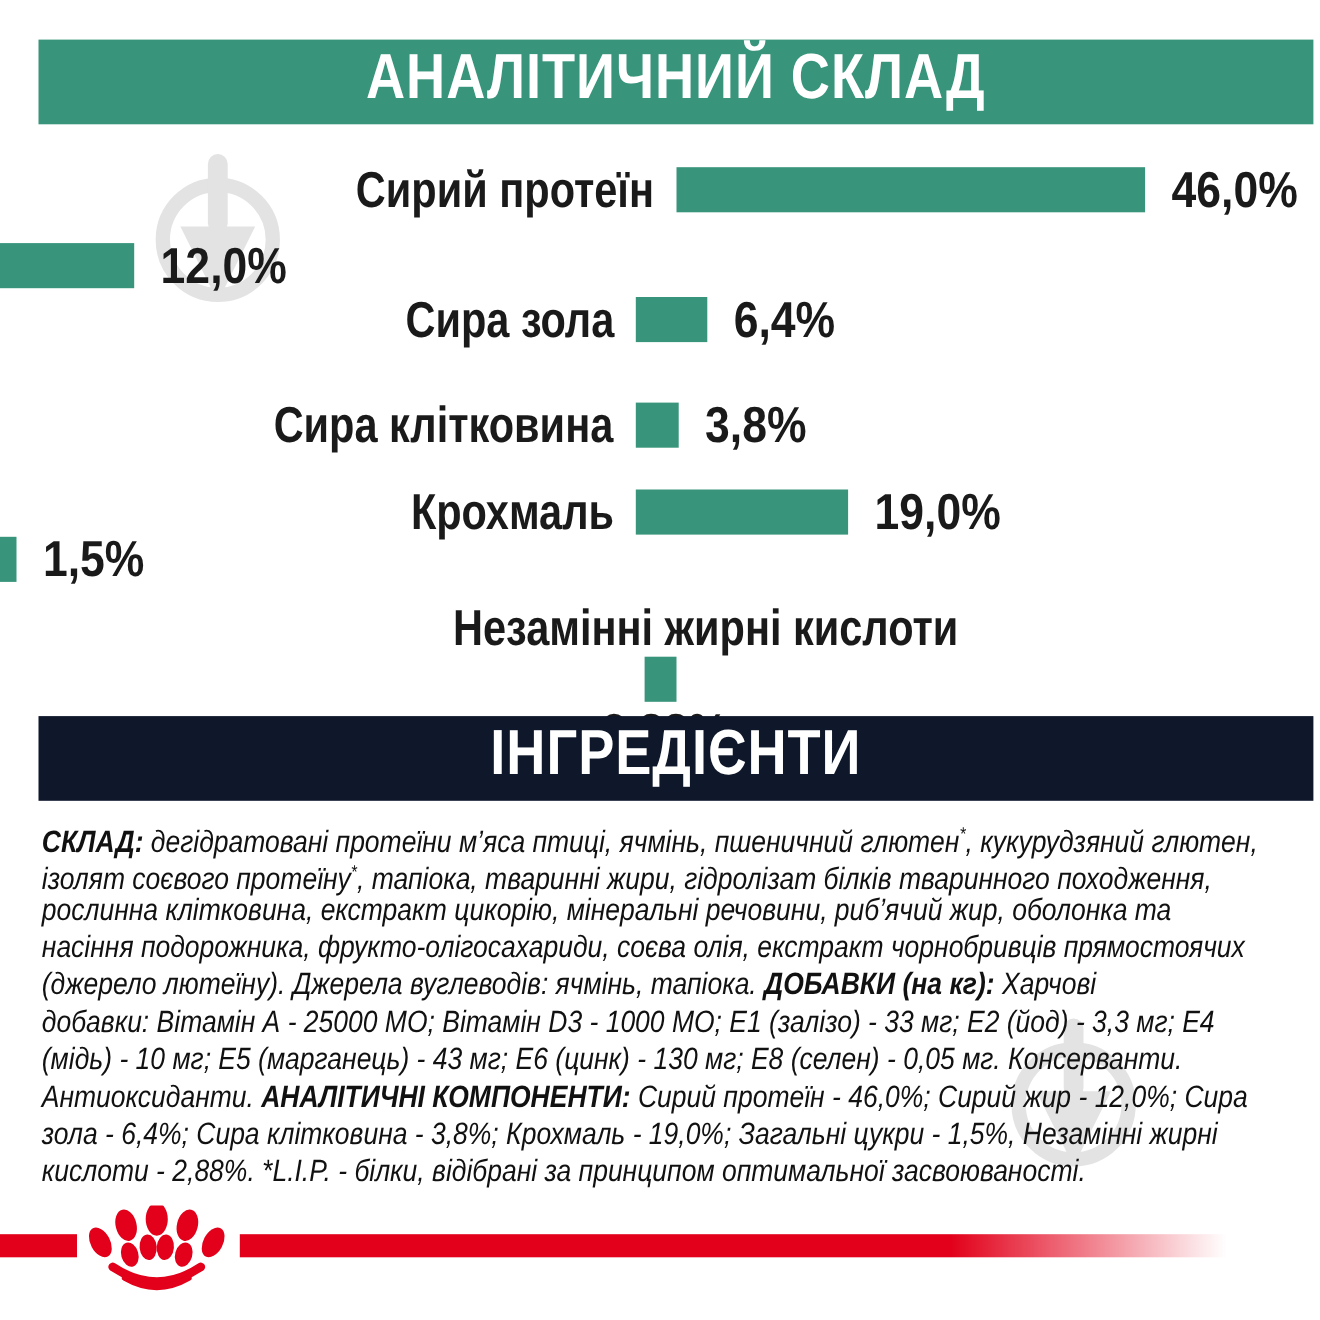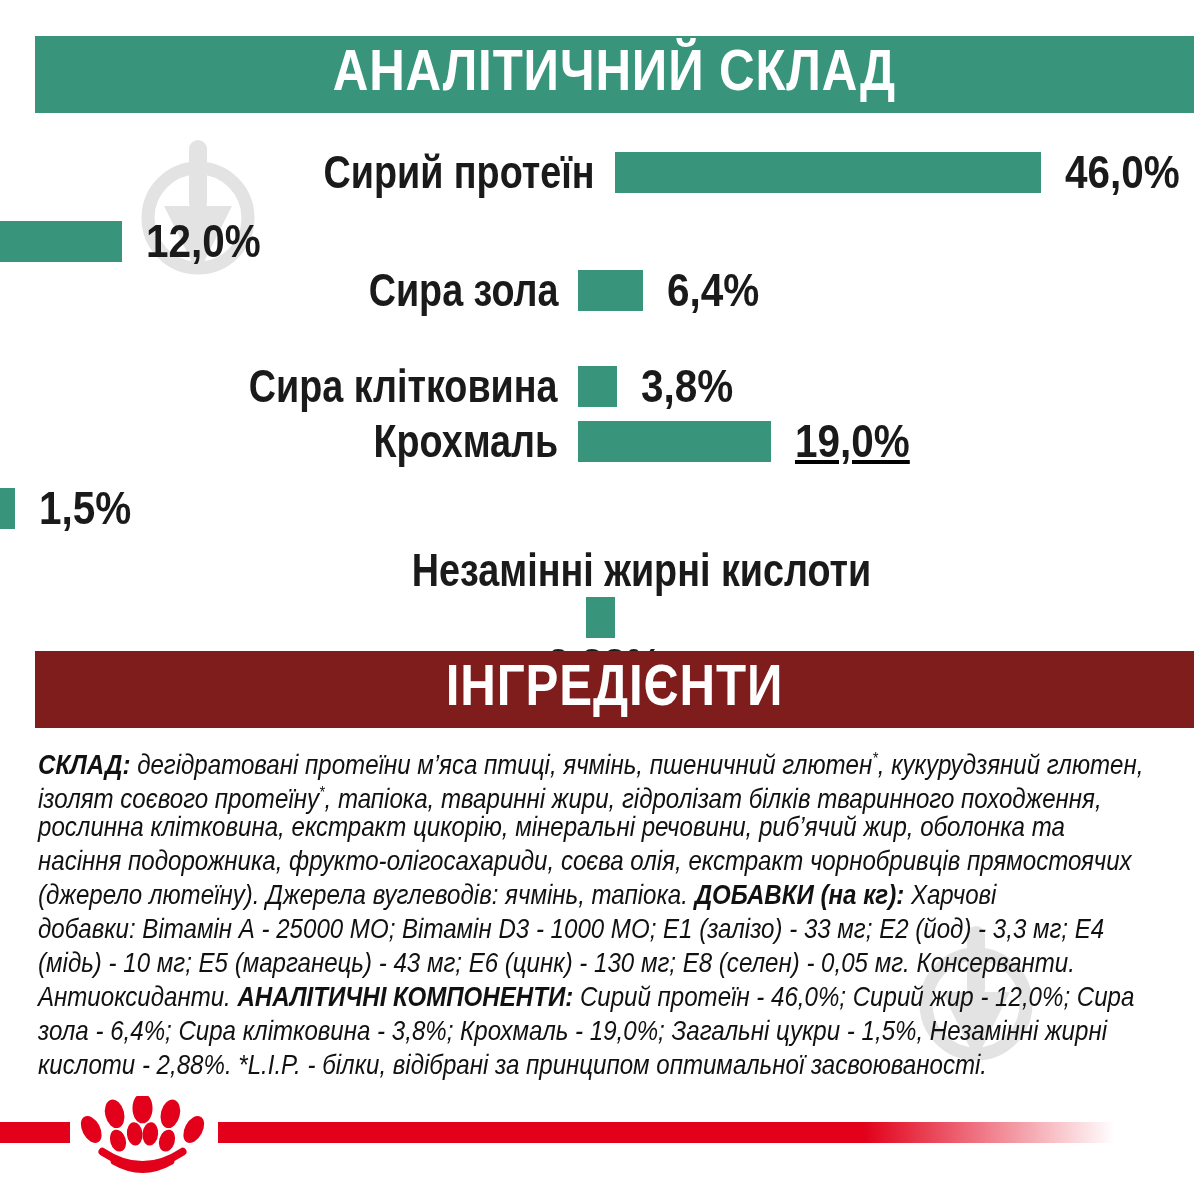--- a/index.html
+++ b/index.html
@@ -66,37 +66,37 @@
       <div class="chart-row" style="top: 257px;">
         <div class="chart-label"><span>Сира зола</span></div>
         <div class="chart-bar" style="width: 65px; height: 41px; background: rgb(56, 148, 122);"></div>
         <div class="chart-value">6,4%</div>
       </div>
       <div class="chart-row" style="top: 341px; margin-top: 12px;">
         <div class="chart-label"><span>Сира клітковина</span></div>
         <div class="chart-bar" style="width: 39px; height: 41px; background: rgb(56, 148, 122);"></div>
         <div class="chart-value">3,8%</div>
       </div>
-      <div class="chart-row" style="top: 408px; text-decoration: underline;">
+      <div class="chart-row" style="top: 432px;">
         <div class="chart-label"><span>Крохмаль</span></div>
         <div class="chart-bar" style="width: 193px; height: 41px; background: rgb(56, 148, 122);"></div>
         <div class="chart-value">19,0%</div>
       </div>
       <div class="chart-row" style="top: 475px;">
         <div class="chart-bar" style="width: 15px; height: 41px; background: rgb(56, 148, 122);"></div>
         <div class="chart-value">1,5%</div>
       </div>
       <div class="chart-row" style="top: 543px; flex-direction: column;">
         <div class="chart-label"><span>Незамінні жирні кислоти</span></div>
         <div class="chart-bar" style="width: 29px; height: 41px; background: rgb(56, 148, 122);"></div>
         <div class="chart-value">2,88%</div>
       </div>
     </div>
 
-  <div class="banner" id="banner-ingredients" style="top:651px;background:#7f1d1d;">
+  <div class="banner" id="banner-ingredients" style="top:651px;background:#0f172a;">
     <div class="banner-title">ІНГРЕДІЄНТИ</div>
   </div>
 
   <div id="composition">
       <div class="comp-line"><b>СКЛАД:</b><span> дегідратовані протеїни м’яса птиці, ячмінь, пшеничний глютен</span><span class="sup">*</span><span>, кукурудзяний глютен,</span></div>
       <div class="comp-line"><span>ізолят соєвого протеїну</span><span class="sup">*</span><span>, тапіока, тваринні жири, гідролізат білків тваринного походження,</span></div>
       <div class="comp-line"><span>рослинна клітковина, екстракт цикорію, мінеральні речовини, риб’ячий жир, оболонка та</span></div>
       <div class="comp-line"><span>насіння подорожника, фрукто-олігосахариди, соєва олія, екстракт чорнобривців прямостоячих</span></div>
       <div class="comp-line"><span>(джерело лютеїну). Джерела вуглеводів: ячмінь, тапіока. </span><b>ДОБАВКИ (на кг):</b><span> Харчові</span></div>
       <div class="comp-line"><span>добавки: Вітамін А - 25000 МО; Вітамін D3 - 1000 МО; Е1 (залізо) - 33 мг; Е2 (йод) - 3,3 мг; Е4</span></div>

